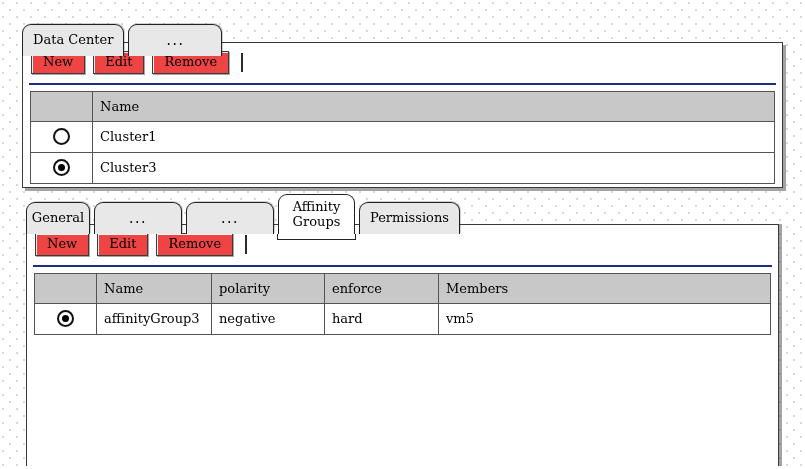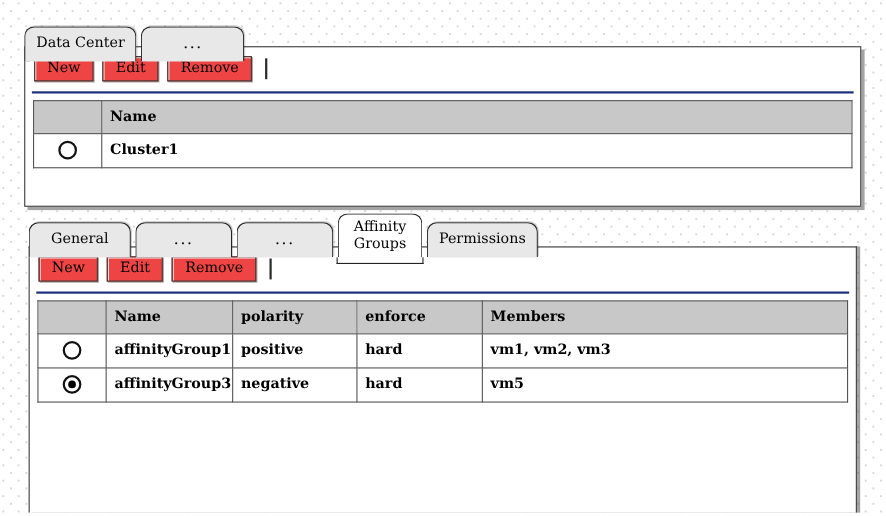--- a/index.html
+++ b/index.html
@@ -138,25 +138,24 @@
     background: #ffffff;
   }
   table.grid th, table.grid td {
     border: 1.4px solid #545454;
     text-align: left;
     font-size: 13px;
     padding: 6px 7px;
     overflow: hidden;
     white-space: nowrap;
     font-family: "DejaVu Serif", "Liberation Serif", serif;
-    font-weight: bold;
   }
   table.grid th {
     background: #c8c8c8;
-    font-weight: bold;
+    font-weight: normal;
     height: 17px;
   }
   table.grid td { background: #ffffff; height: 18px; }
   .col-radio { width: 62px; text-align: center !important; padding: 0 !important; }
 
   .radio {
     display: inline-block;
     width: 13px;
     height: 13px;
     border: 2px solid #111111;
@@ -211,27 +210,33 @@
           <th>Name</th>
         </tr>
       </thead>
       <tbody>
         <tr>
           <td class="col-radio">
             <span class="radio"></span>
           </td>
           <td>Cluster1</td>
         </tr>
+        <tr>
+          <td class="col-radio">
+            <span class="radio on"></span>
+          </td>
+          <td>Cluster3</td>
+        </tr>
       </tbody>
     </table>
   </div>
 </div>
 
 <div class="tabstrip inner">
-  <div class="tab" style="width:93px">
+  <div class="tab" style="width:64px">
     <span class="tab-label">General</span>
   </div>
   <div class="tab" style="width:88px">
     <span class="tab-label tab-dots">...</span>
   </div>
   <div class="tab" style="width:88px">
     <span class="tab-label tab-dots">...</span>
   </div>
   <div class="tab selected" style="width:77px">
     <span class="tab-label">Affinity
@@ -266,29 +271,20 @@
           <th class="col-radio"></th>
           <th>Name</th>
           <th>polarity</th>
           <th>enforce</th>
           <th>Members</th>
         </tr>
       </thead>
       <tbody>
         <tr>
           <td class="col-radio">
-            <span class="radio"></span>
-          </td>
-          <td>affinityGroup1</td>
-          <td>positive</td>
-          <td>hard</td>
-          <td>vm1, vm2, vm3</td>
-        </tr>
-        <tr>
-          <td class="col-radio">
             <span class="radio on"></span>
           </td>
           <td>affinityGroup3</td>
           <td>negative</td>
           <td>hard</td>
           <td>vm5</td>
         </tr>
       </tbody>
     </table>
   </div>

